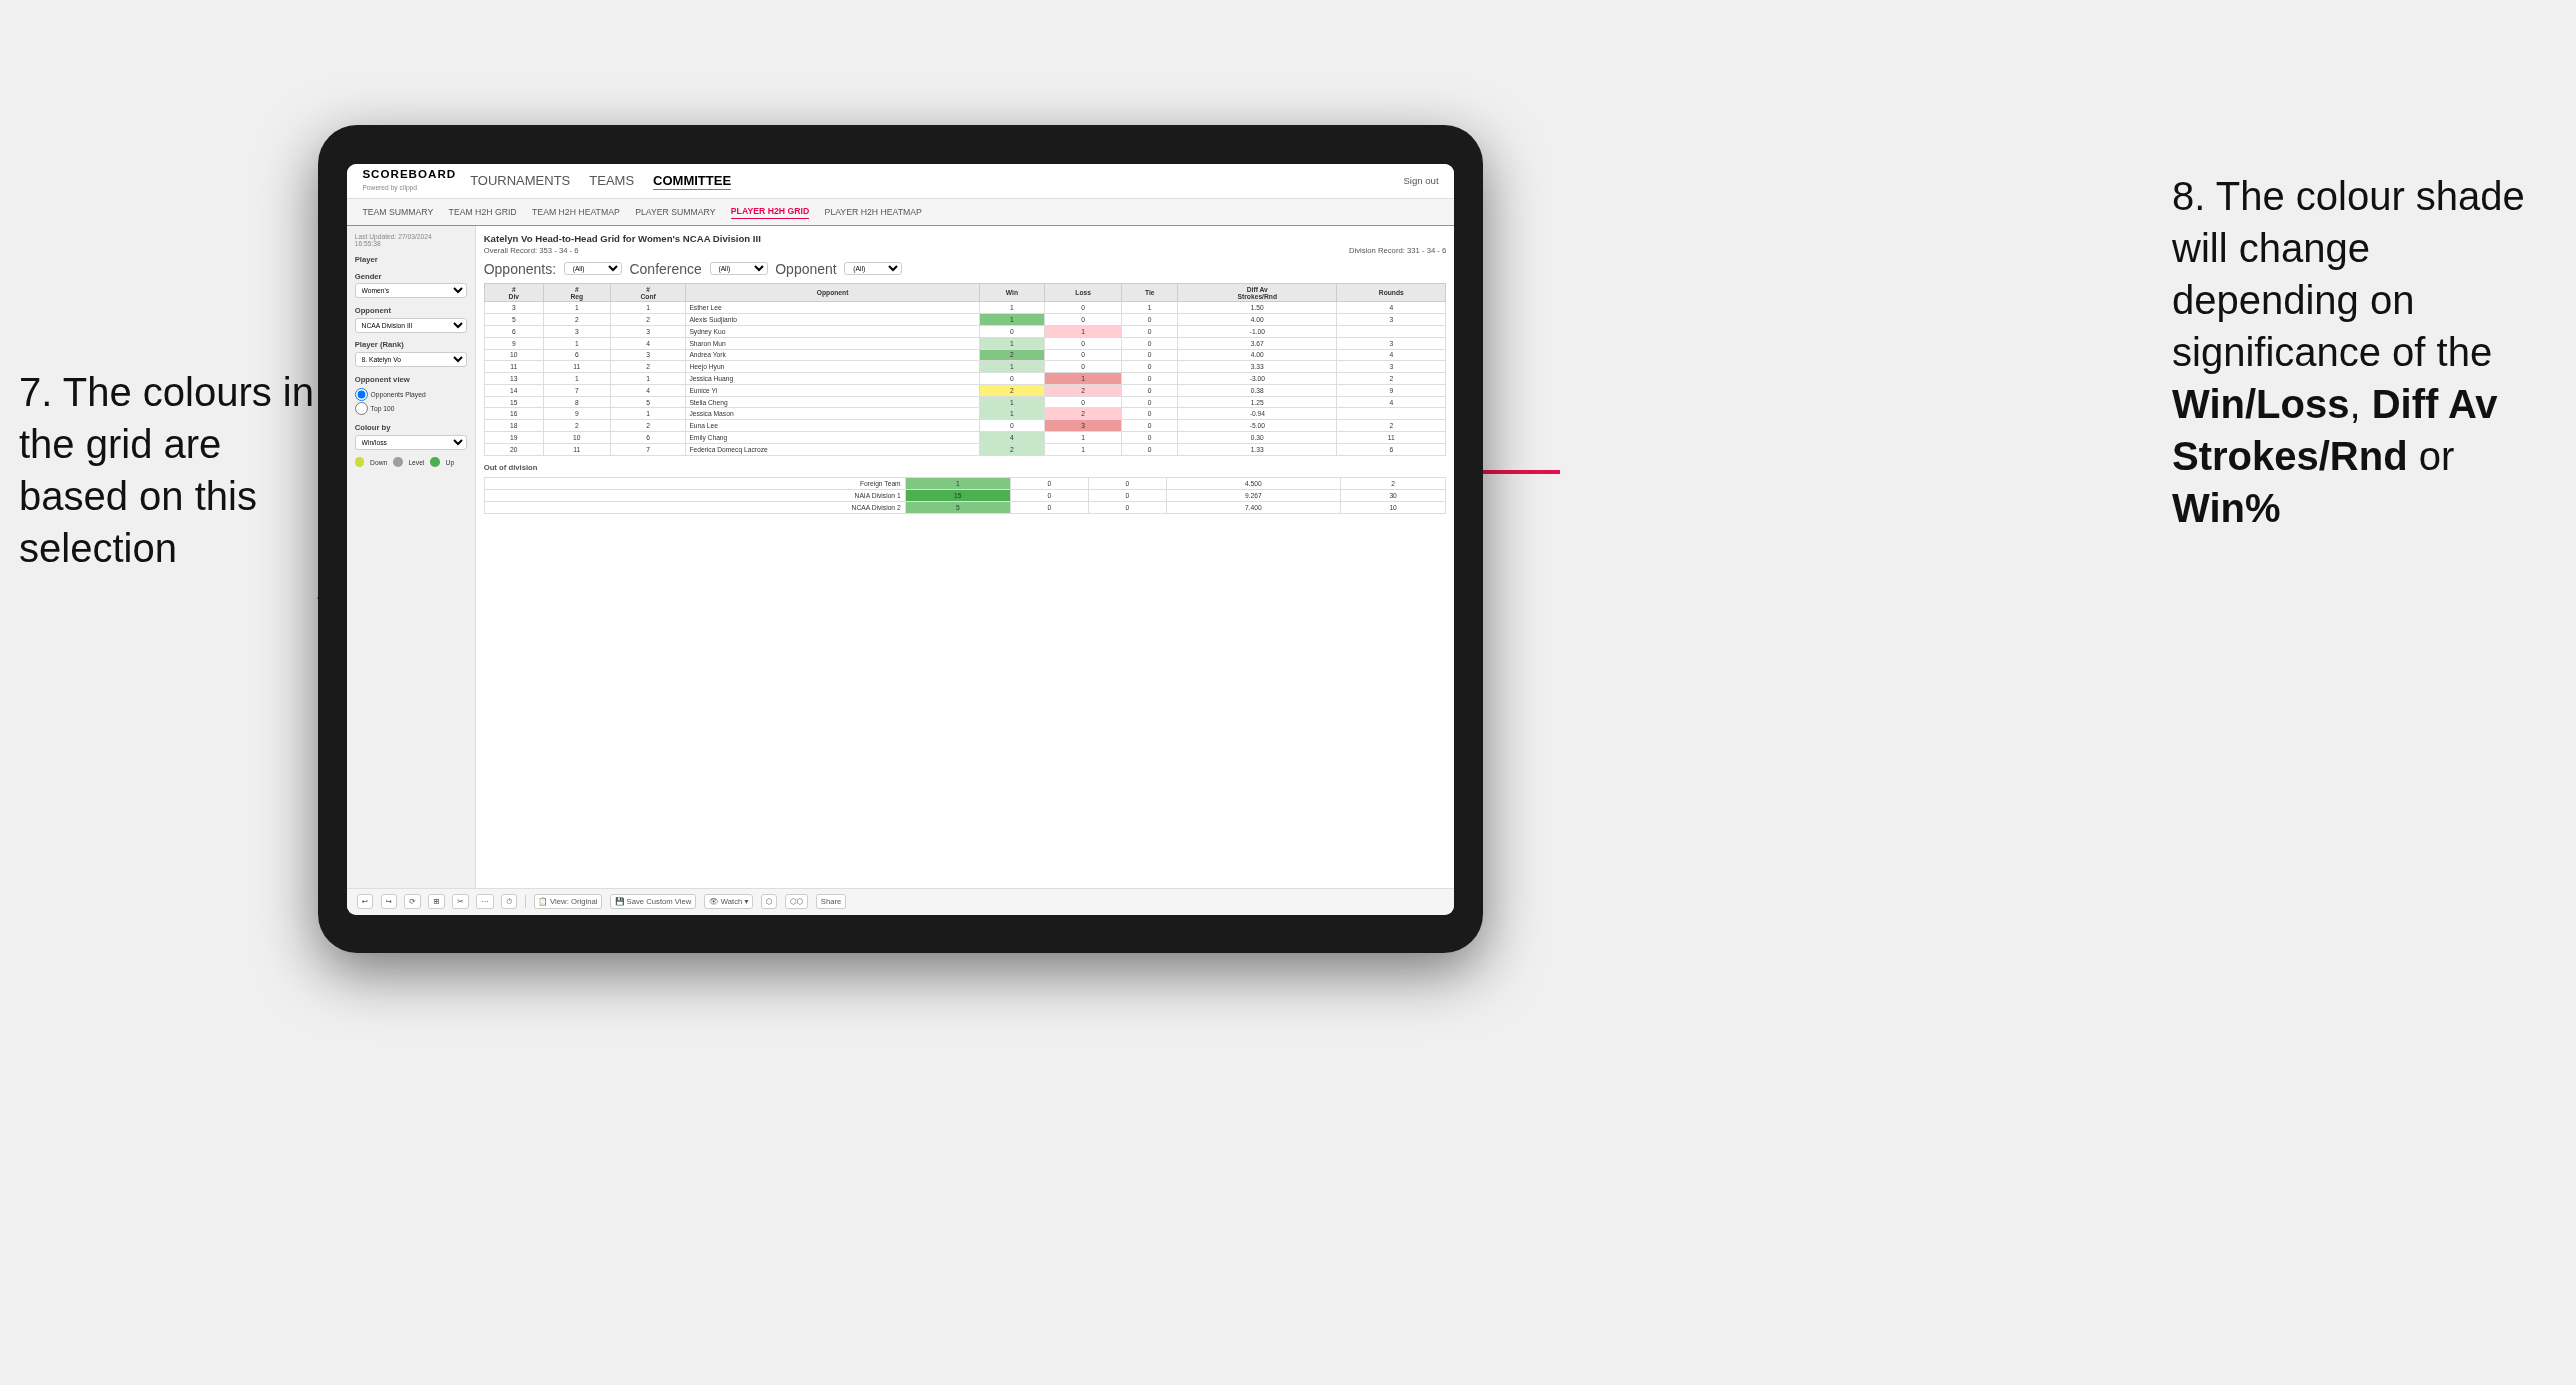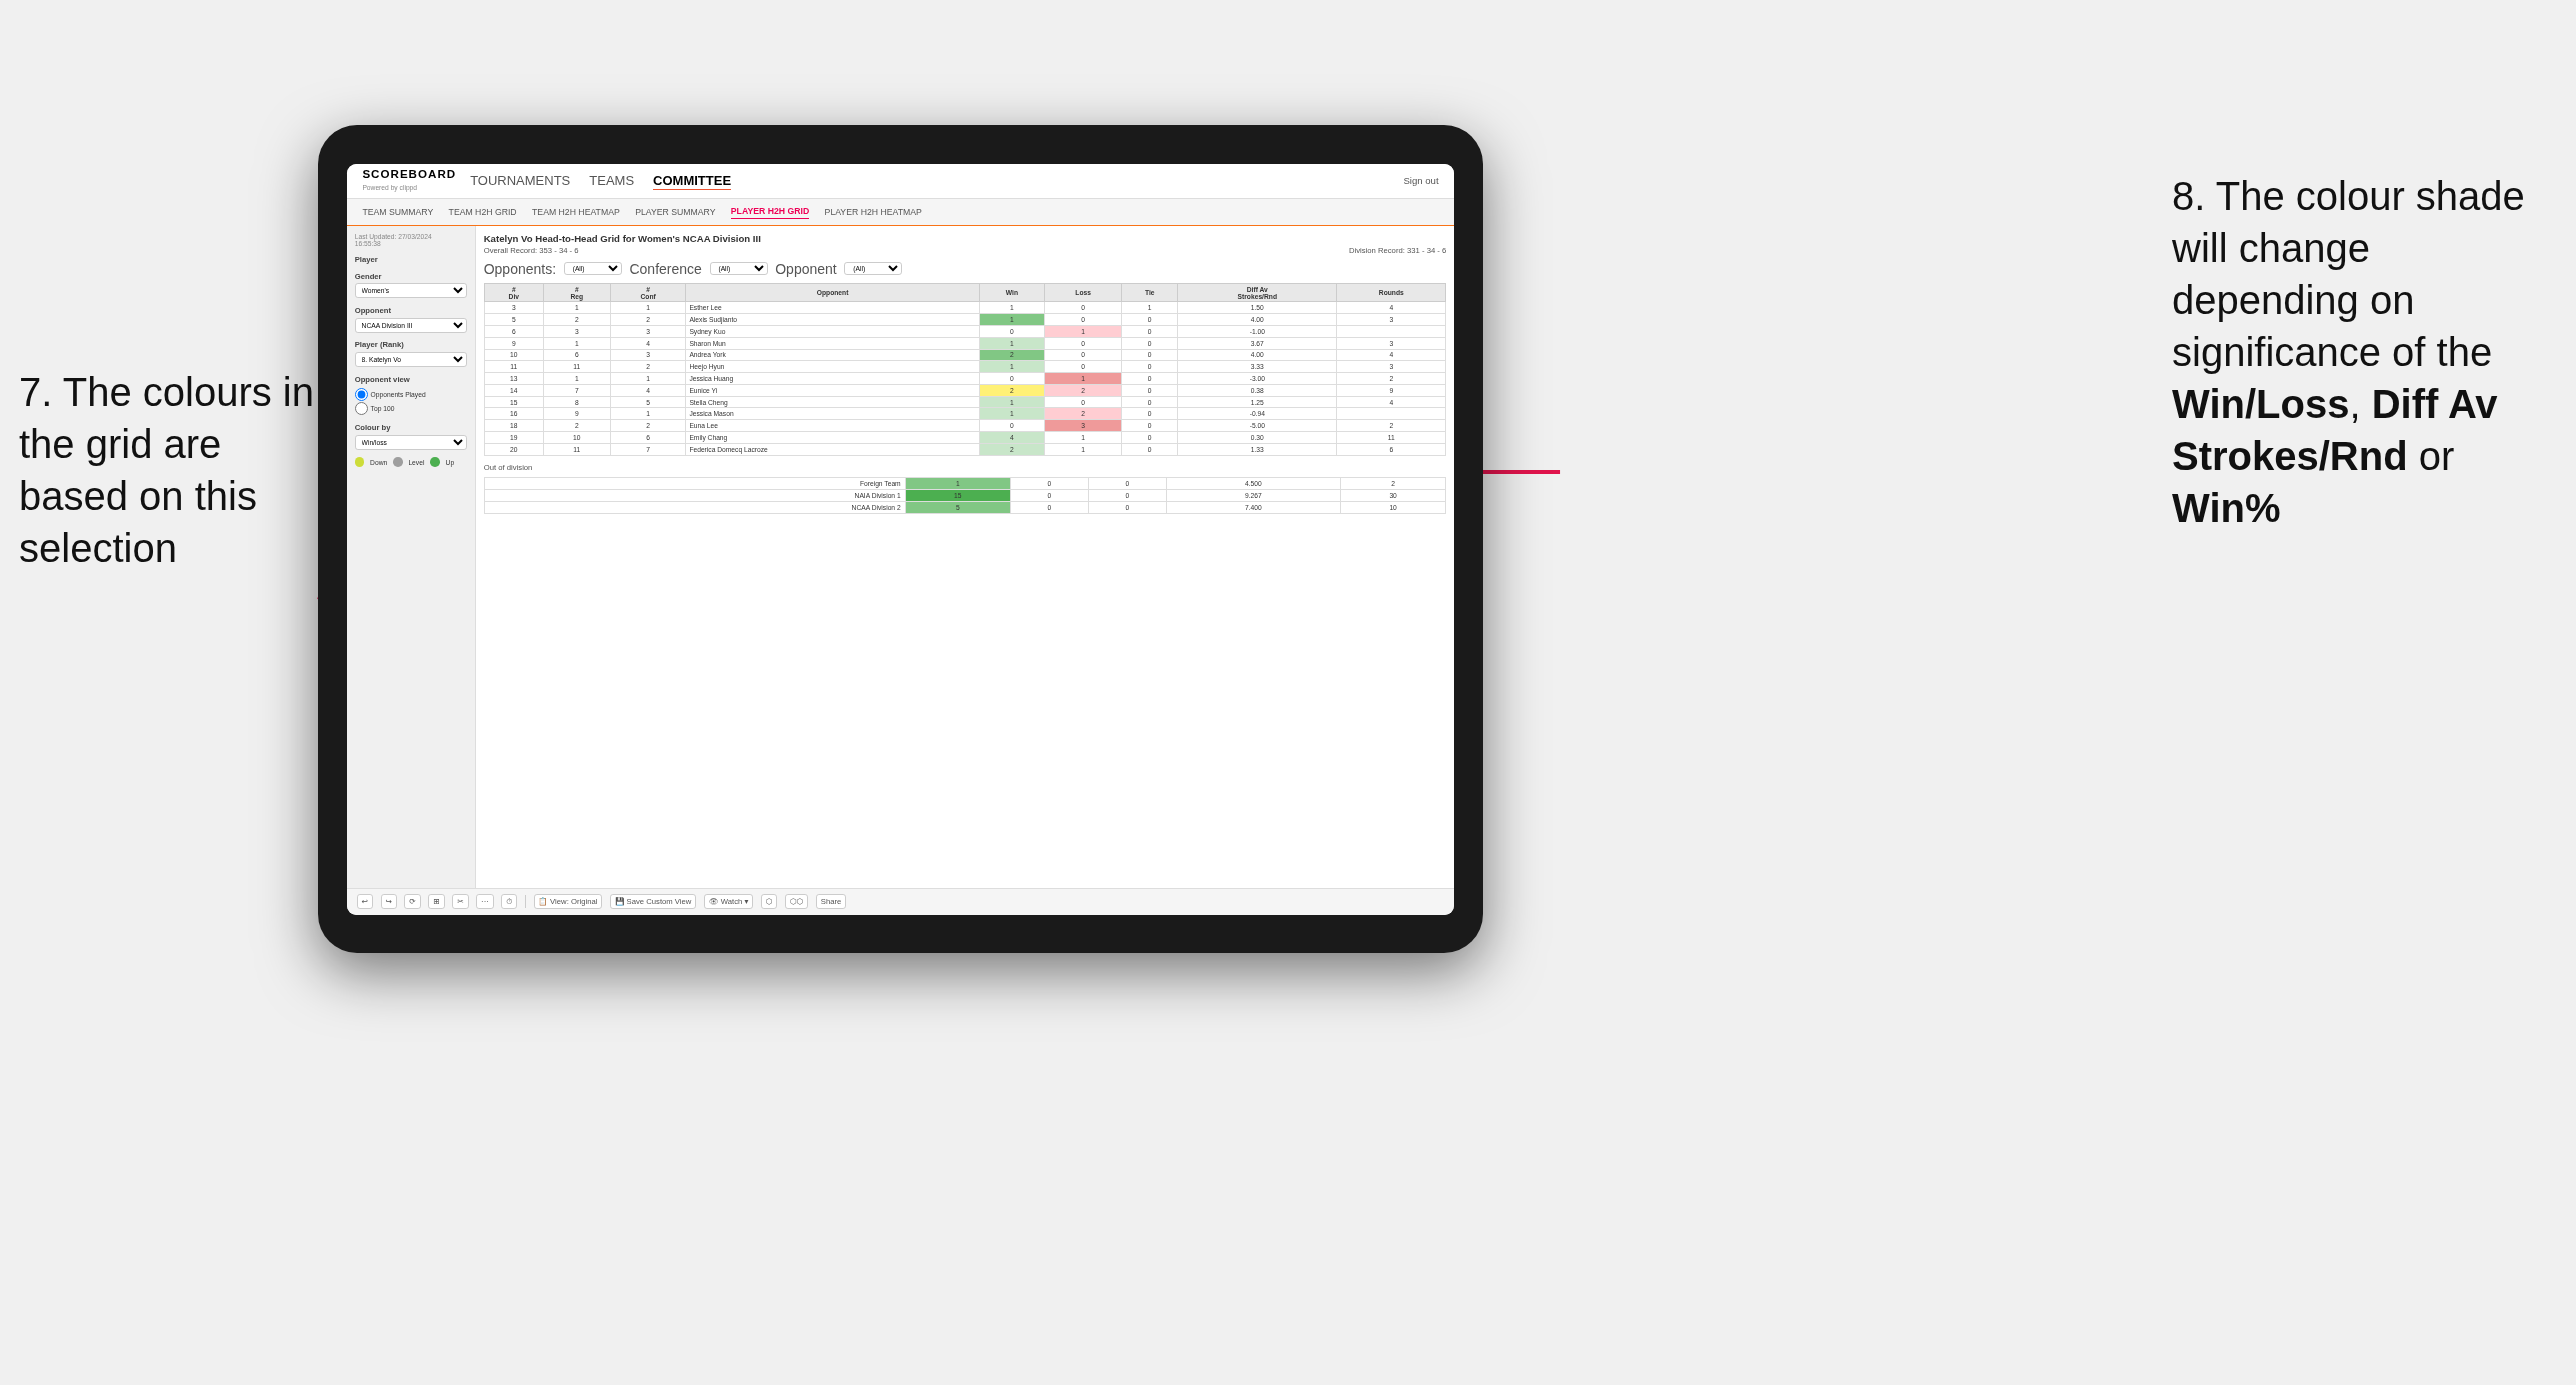--- a/index.html
+++ b/index.html
@@ -266,21 +266,21 @@
       text-align: center;
       font-size: 6.7px;
       color: #333;
     }
     .data-table td.name-cell {
       text-align: left;
     }
 
     .section-header {
       font-size: 7.7px;
-      font-weight: normal;
+      font-weight: bold;
       color: #555;
       margin-top: 7.7px;
       margin-bottom: 5px;
     }
 
     
     .bottom-toolbar {
       height: 27px;
       background: #f5f5f5;
       border-top: 1px solid #ddd;

